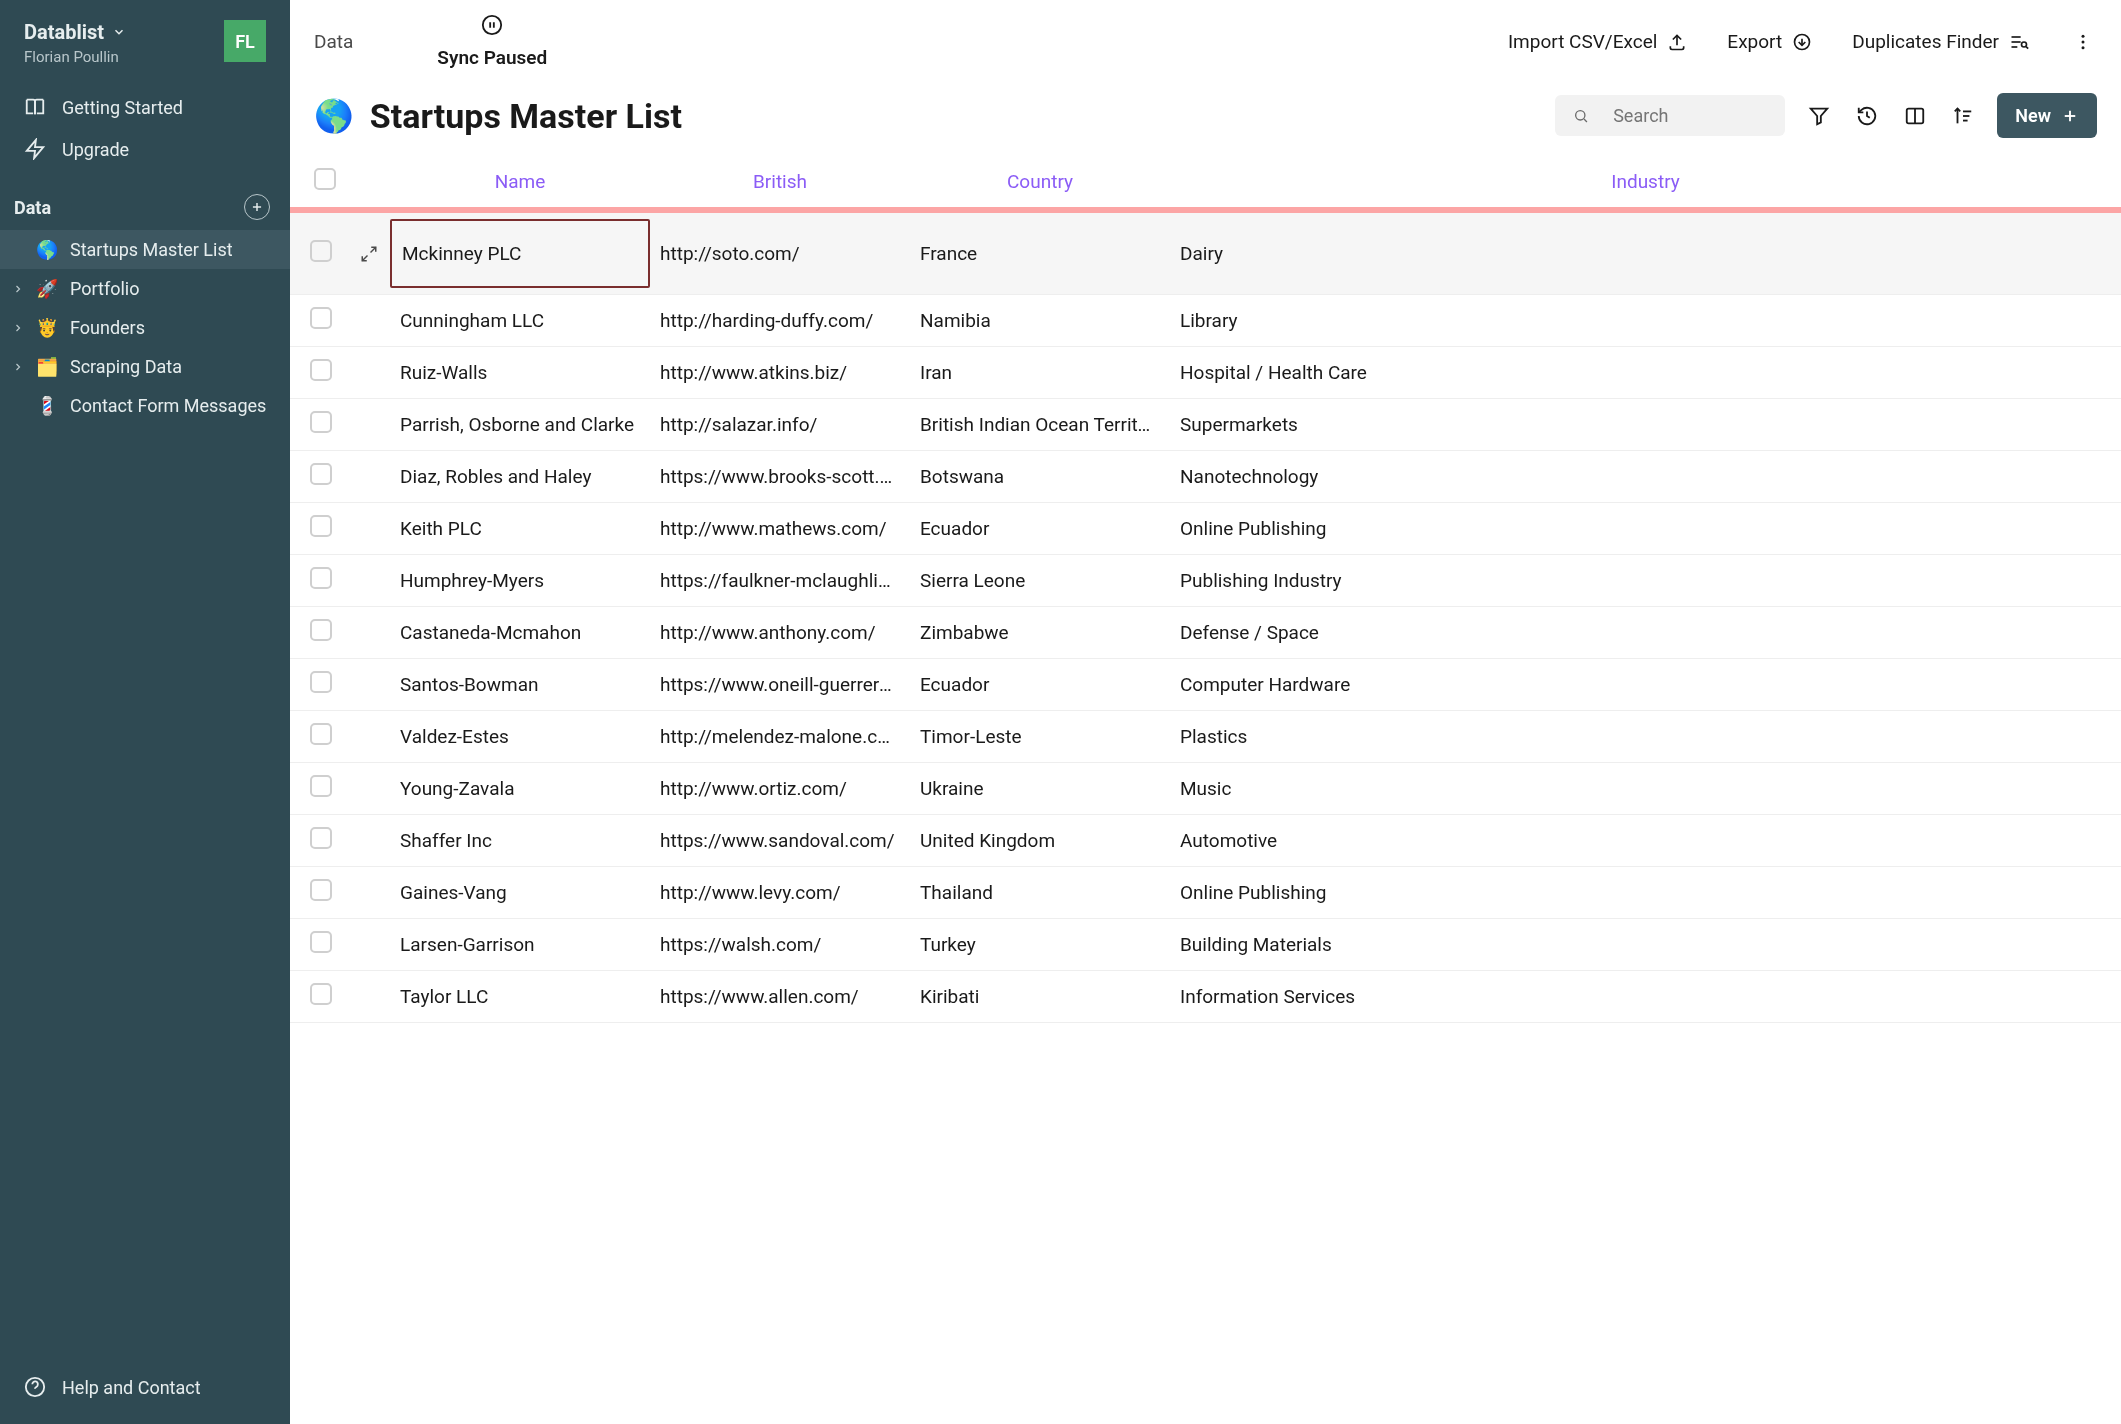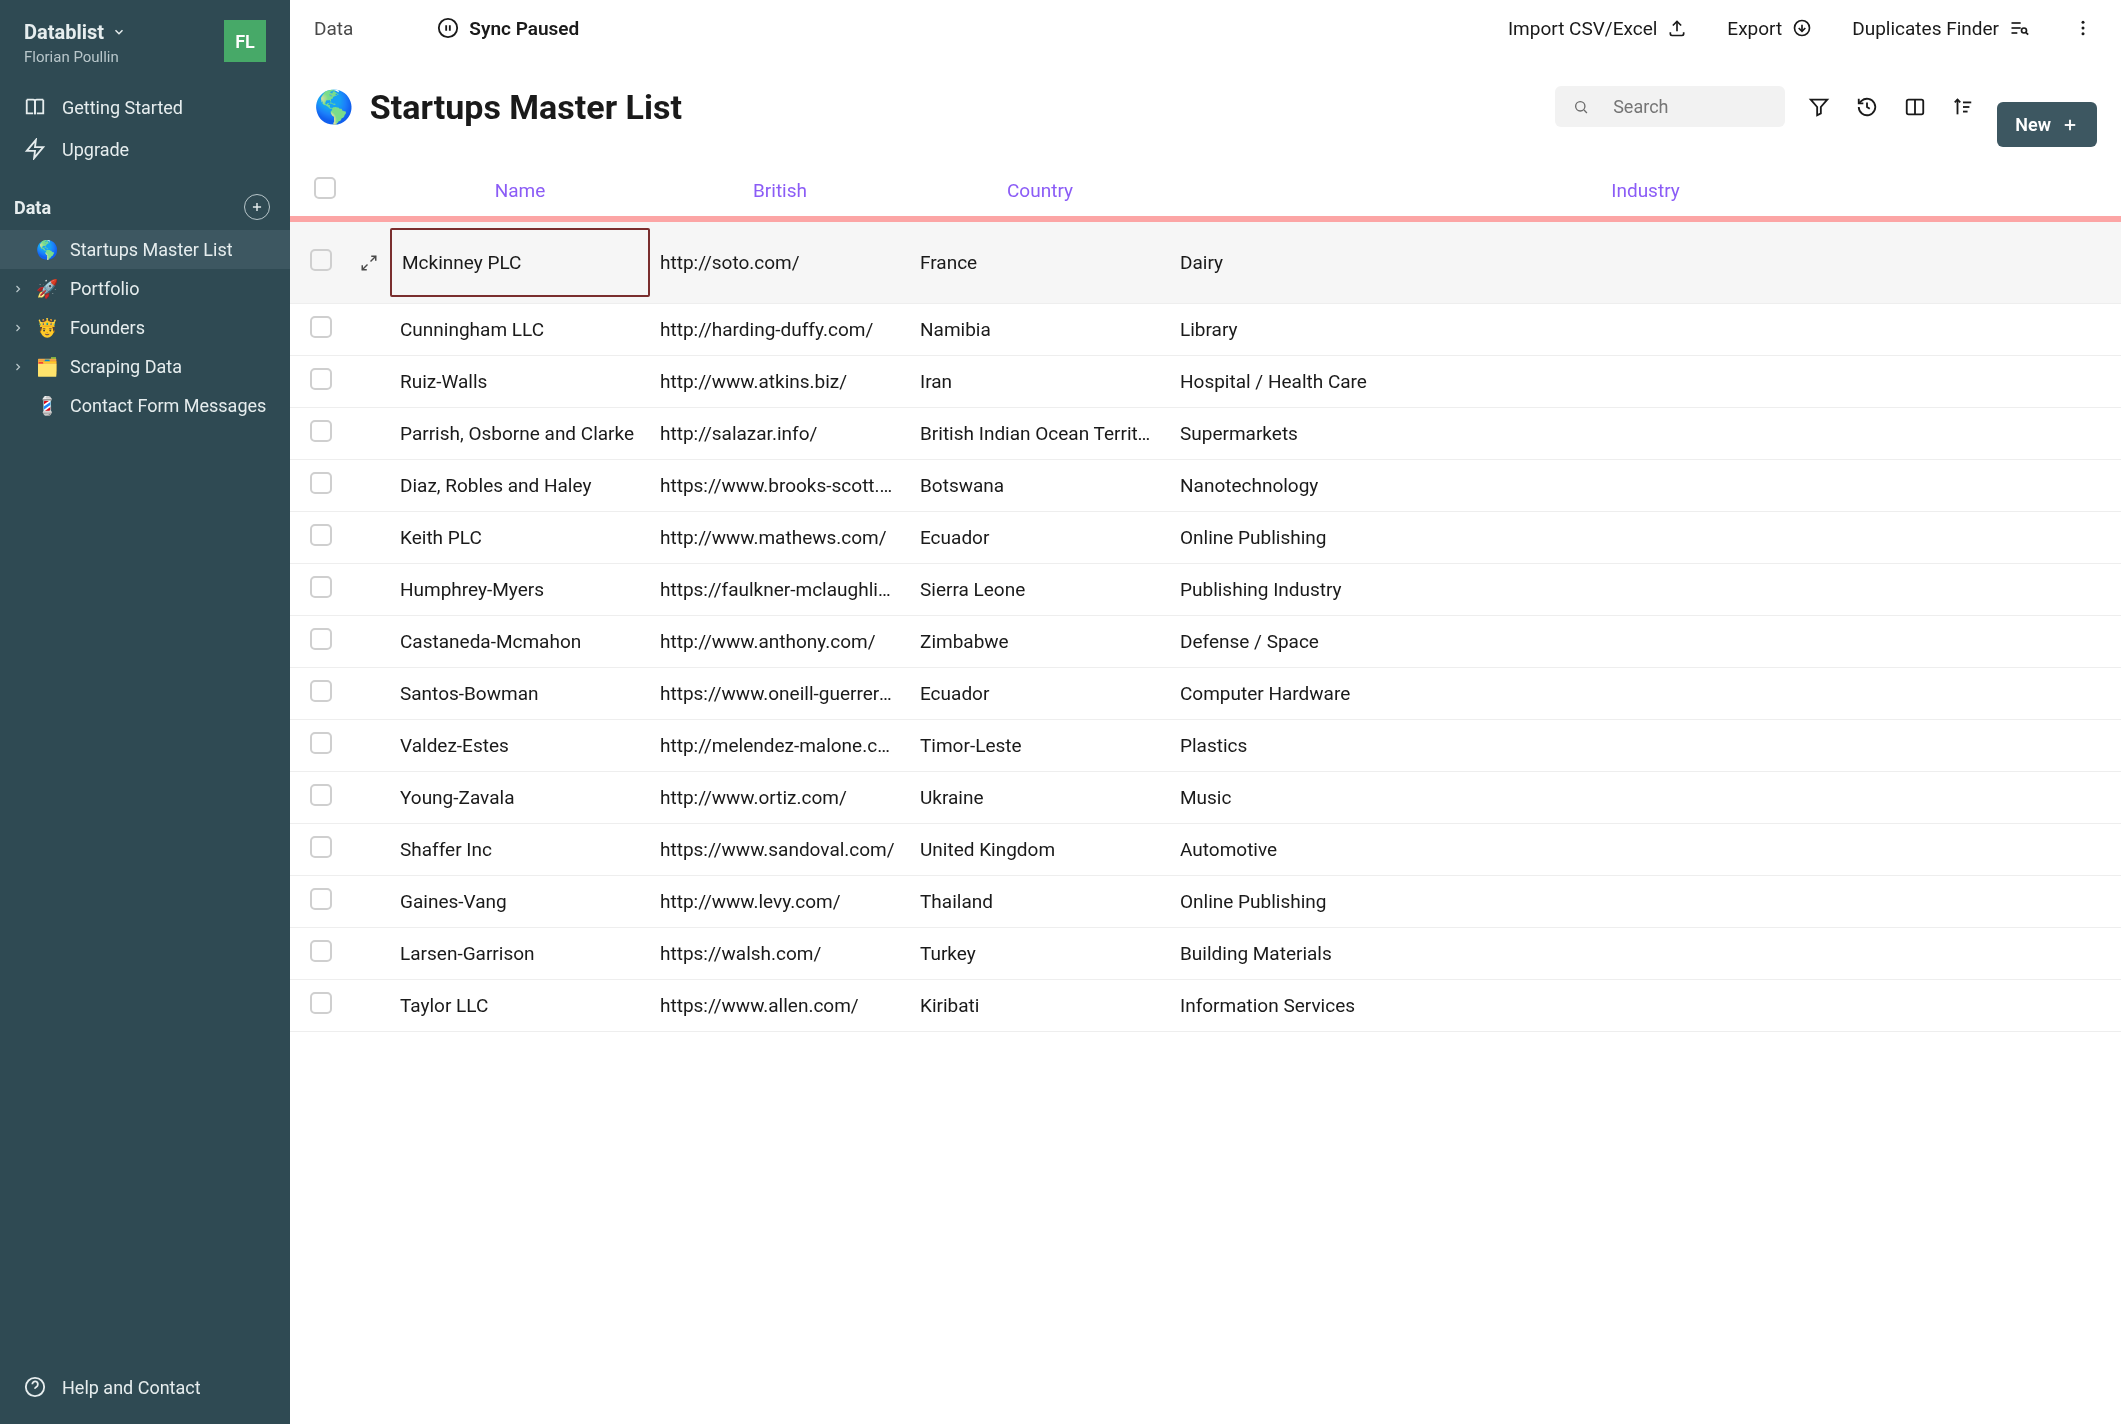--- a/index.html
+++ b/index.html
@@ -20,32 +20,32 @@
     .tree-item.active { background:#3d5761; }
     .tree-item .chev { width:16px; display:flex; align-items:center; justify-content:center; color:#b8c6ca; }
     .tree-item .emoji { width:24px; text-align:center; font-size:18px; }
     .tree-item.indent-none .chev { visibility:hidden; }
     .sidebar-footer { margin-top:auto; padding:18px 24px; }
     .sidebar-footer .nav-item { padding:8px 0; }
     
     .main { flex:1; display:flex; flex-direction:column; overflow:hidden; background:#fff; }
     .topbar { display:flex; align-items:center; padding:14px 24px 10px; gap:24px; }
     .crumb { color:#4a4a4a; font-size:19px; }
-    .sync { display:flex; align-items:center; gap:10px; font-weight:600; font-size:19px; margin-left:60px; }
+    .sync { display:flex; align-items:center; gap:10px; font-weight:600; font-size:19px; margin-left:60px;flex-direction:column; }
     .top-actions { margin-left:auto; display:flex; align-items:center; gap:40px; }
     .top-action { display:flex; align-items:center; gap:10px; cursor:pointer; font-size:19px; }
     .titlebar { display:flex; align-items:center; padding:14px 24px 18px; gap:20px; }
     .title-left { display:flex; align-items:center; gap:16px; }
     .title-left .emoji { font-size:32px; }
     .page-title { font-size:34px; font-weight:700; }
     .title-tools { margin-left:auto; display:flex; align-items:center; gap:20px; }
     .search-box { display:flex; align-items:center; gap:24px; background:#f2f2f2; border-radius:6px; padding:10px 18px; width:230px; }
     .search-box input { border:none; background:transparent; outline:none; font-size:18px; width:100%; color:#4a4a4a; }
     .tool-icon { width:28px; height:28px; display:flex; align-items:center; justify-content:center; cursor:pointer; }
-    .new-btn { background:#3d5761; color:#fff; border:none; border-radius:6px; padding:12px 18px; font-size:18px; font-weight:600; display:flex; align-items:center; gap:10px; cursor:pointer;margin-top:36px; }
+    .new-btn { background:#3d5761; color:#fff; border:none; border-radius:6px; padding:12px 18px; font-size:18px; font-weight:600; display:flex; align-items:center; gap:10px; cursor:pointer; }
     
     .grid { flex:1; overflow:auto; }
     .grid table { width:100%; border-collapse:collapse; table-layout:fixed; }
     .grid th, .grid td { text-align:left; padding:12px 10px; border-bottom:1px solid #eee; font-size:19px; white-space:nowrap; overflow:hidden; text-overflow:ellipsis; }
     .grid th { font-weight:400; color:#8b5cf6; border-bottom:6px solid #fca5a5;text-align:center; }
     .col-check { width:60px; padding-left:20px!important; }
     .col-expand { width:40px; }
     .col-name { width:260px; }
     .col-web { width:260px; }
     .col-country { width:260px; }

